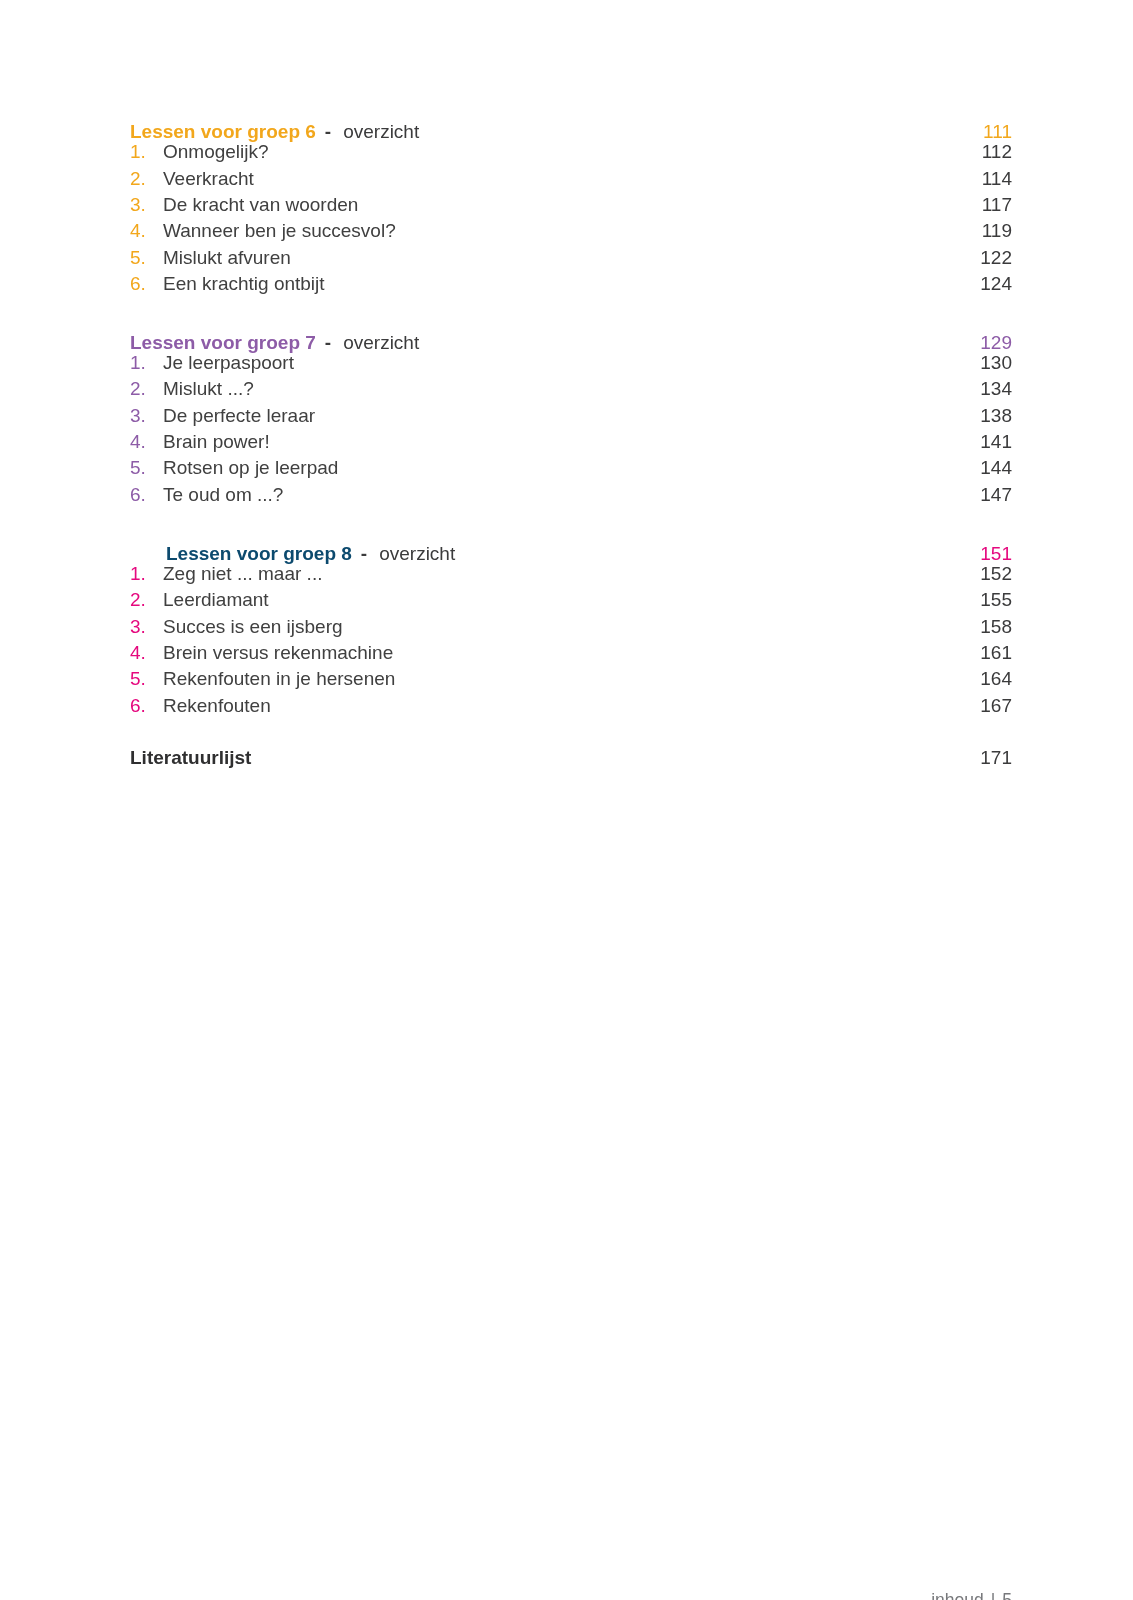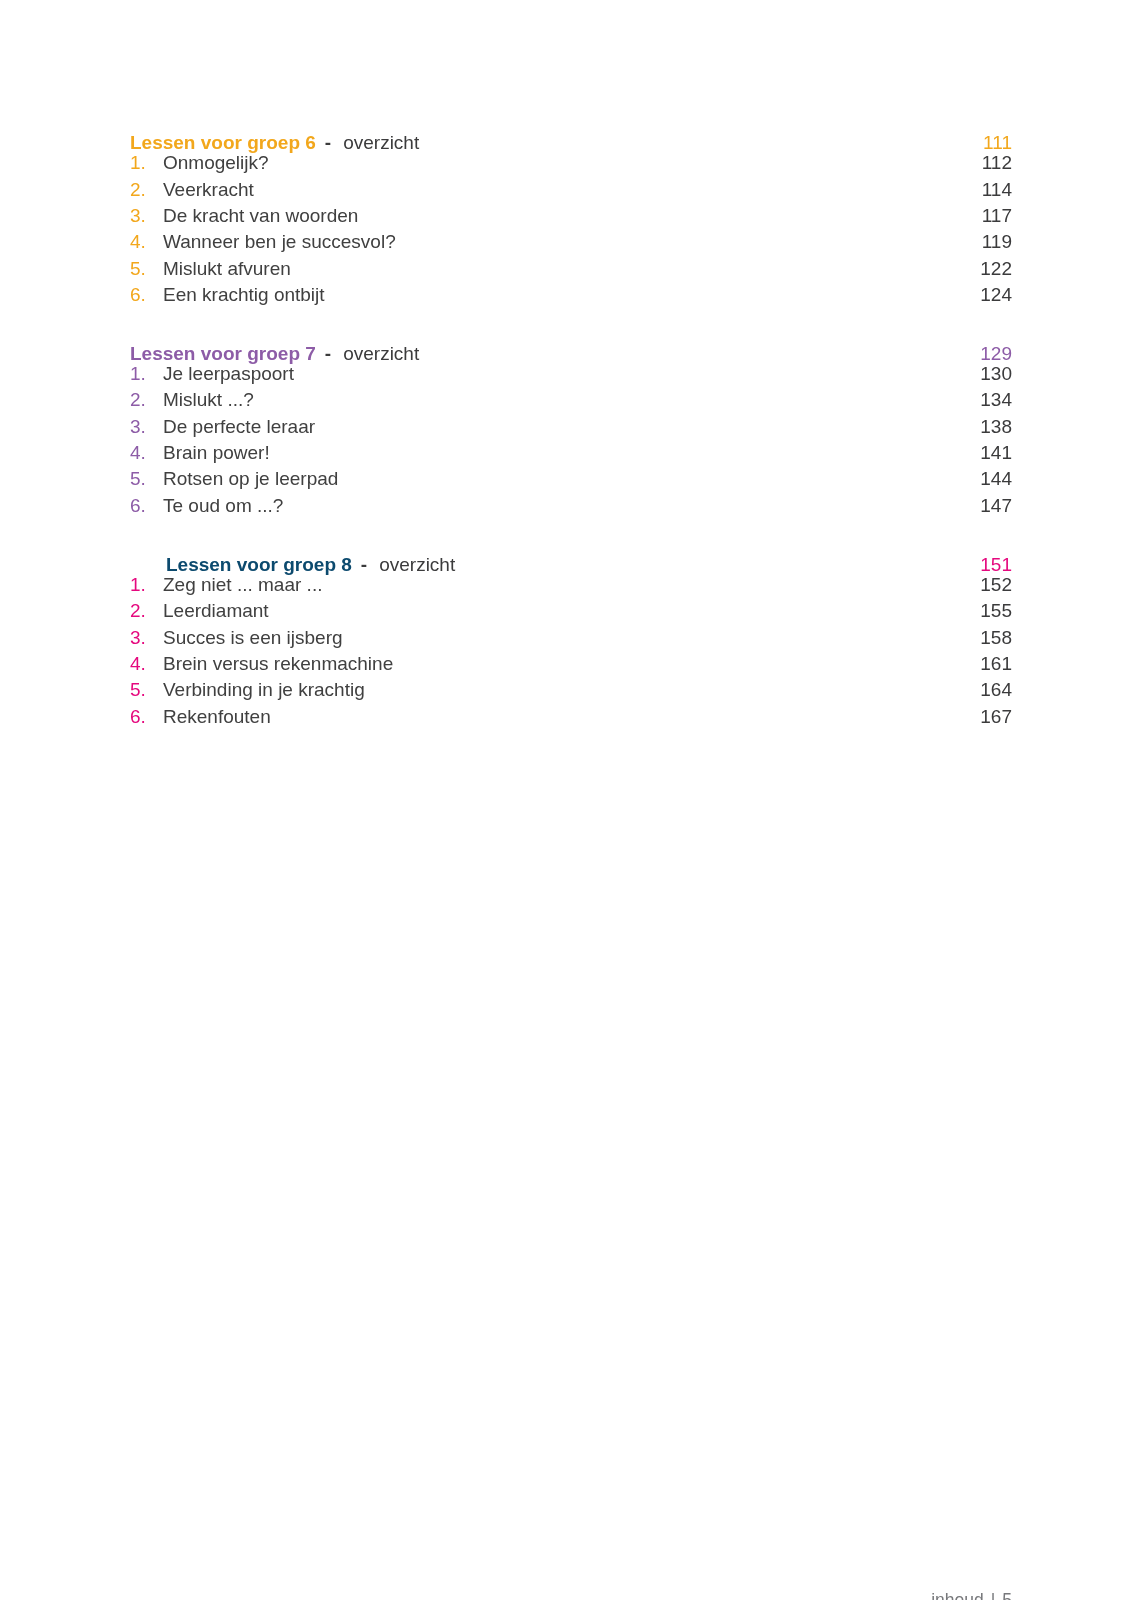--- a/index.html
+++ b/index.html
@@ -12,21 +12,21 @@
     width: 1133px;
     height: 1600px;
     background: #ffffff;
     font-family: "Liberation Sans", sans-serif;
     color: #3b3b3c;
     overflow: hidden;
   }
   .content {
     position: absolute;
     left: 130px;
-    top: 124px;
+    top: 113px;
     width: 882px;
   }
   .row {
     display: flex;
     align-items: baseline;
     height: 26.35px;
     line-height: 26.35px;
     font-size: 19px;
     white-space: nowrap;
   }
@@ -184,27 +184,31 @@
             <span class="item-label">Succes is een ijsberg</span>
             <span class="page-num">158</span>
           </div>
           <div class="row item-row">
             <span class="item-num" style="color: rgb(229, 8, 126);">4.</span>
             <span class="item-label">Brein versus rekenmachine</span>
             <span class="page-num">161</span>
           </div>
           <div class="row item-row">
             <span class="item-num" style="color: rgb(229, 8, 126);">5.</span>
-            <span class="item-label">Verbinding in je krachtig</span>
+            <span class="item-label">Rekenfouten in je hersenen</span>
             <span class="page-num">164</span>
           </div>
           <div class="row item-row">
             <span class="item-num" style="color: rgb(229, 8, 126);">6.</span>
             <span class="item-label">Rekenfouten</span>
             <span class="page-num">167</span>
           </div>
         </section>
       </div>
+    <div class="row literature-row">
+      <span class="lit-label">Literatuurlijst</span>
+      <span class="page-num">171</span>
+    </div>
   </main>
   <footer class="footer">
     <span>inhoud</span><span class="sep">|</span><span>5</span>
   </footer>
 </div>
 
 </body></html>

